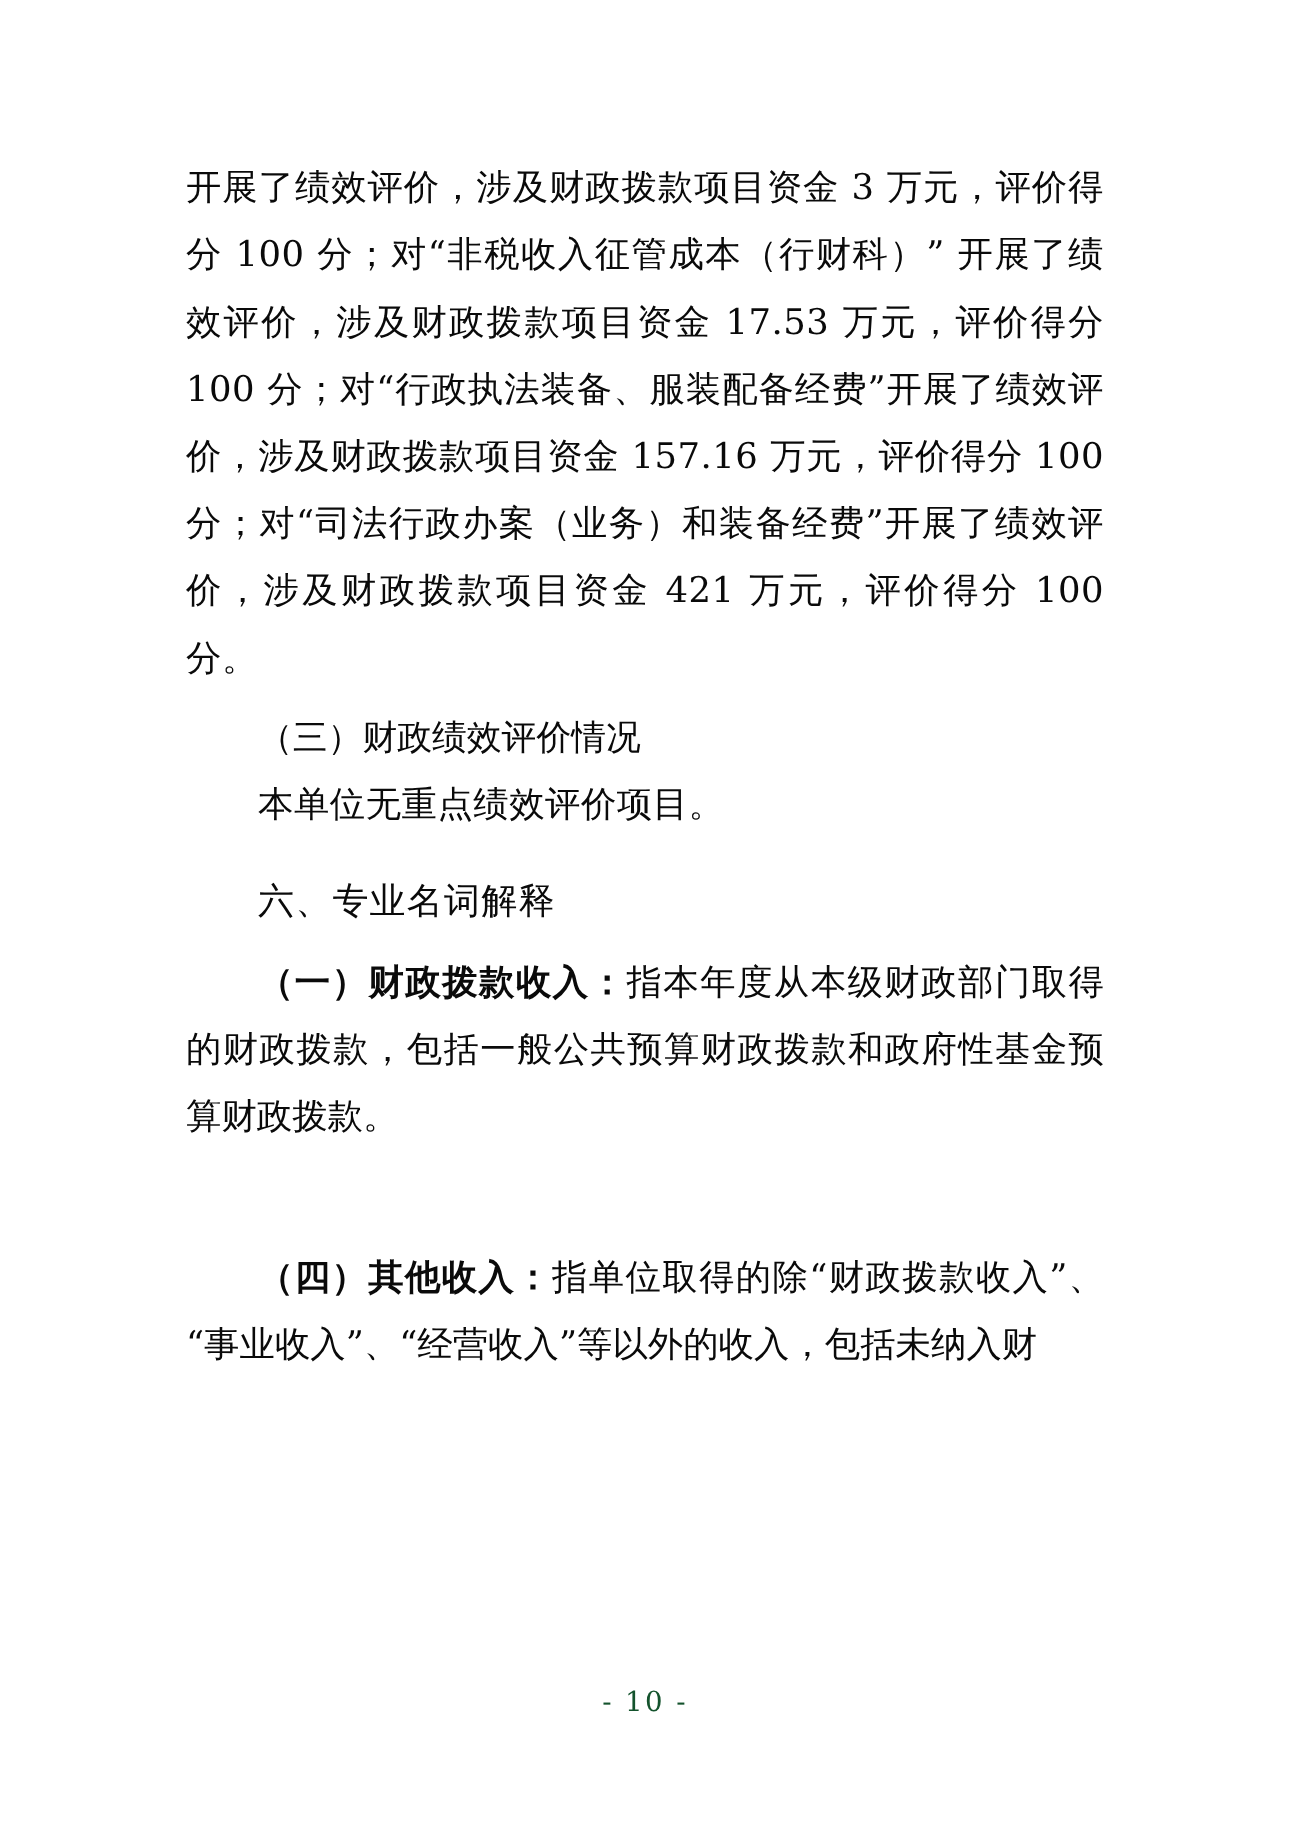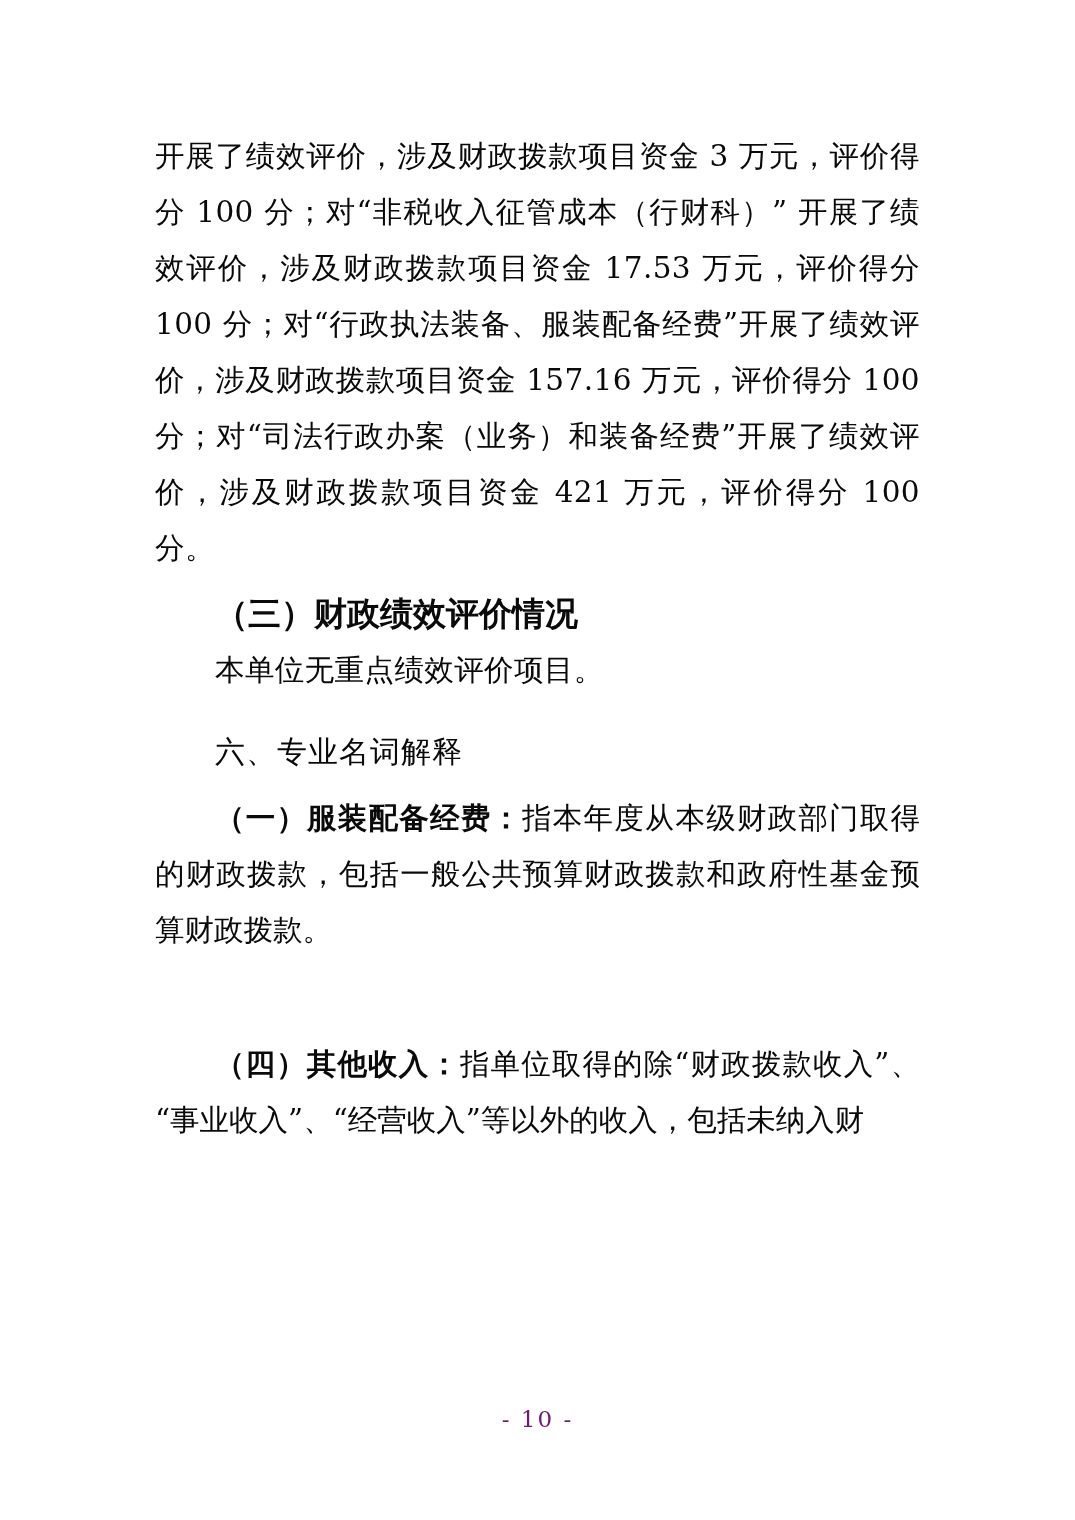--- a/index.html
+++ b/index.html
@@ -37,23 +37,23 @@
   .heading-main {
     font-size: 30px;
     line-height: 56px;
     font-weight: normal;
     letter-spacing: 1px;
     margin: 0;
     text-indent: 60px;
     font-family: "DejaVu Serif", "Liberation Serif", serif;
   }
   .heading-sub {
-    font-size: 33px;
+    font-size: 29px;
     line-height: 56px;
-    font-weight: bold;
+    font-weight: normal;
     margin: 0;
     text-indent: 60px;
   }
   .term-para {
     font-size: 29.5px;
     line-height: 56px;
     text-align: justify;
     text-justify: inter-ideograph;
     margin: 0;
     text-indent: 60px;
@@ -64,21 +64,21 @@
   .gap-small { height: 10px; }
   .gap-med { height: 26px; }
   .footer {
     position: absolute;
     left: 0;
     right: 0;
     bottom: 88px;
     text-align: center;
     font-size: 23px;
     letter-spacing: 2px;
-    color: #701a75;
+    color: #14532d;
     font-family: "DejaVu Serif", "Liberation Serif", serif;
   }
 </style>
 </head>
 <body>
 
 <div class="page">
 
   <p class="body-text">开展了绩效评价，涉及财政拨款项目资金 3 万元，评价得分 100 分；对“非税收入征管成本（行财科）” 开展了绩效评价，涉及财政拨款项目资金 17.53 万元，评价得分 100 分；对“行政执法装备、服装配备经费”开展了绩效评价，涉及财政拨款项目资金 157.16 万元，评价得分 100 分；对“司法行政办案（业务）和装备经费”开展了绩效评价，涉及财政拨款项目资金 421 万元，评价得分 100 分。</p>
 
@@ -88,21 +88,21 @@
 
   <p class="body-text indent">本单位无重点绩效评价项目。</p>
 
   <div class="gap-med"></div>
 
   <h2 class="heading-main">六、专业名词解释</h2>
 
   <div class="gap-small"></div>
 
   <p class="term-para">
-    <span class="term-label">（一）服装配备经费：</span><span>指本年度从本级财政部门取得的财政拨款，包括一般公共预算财政拨款和政府性基金预算财政拨款。</span>
+    <span class="term-label">（一）财政拨款收入：</span><span>指本年度从本级财政部门取得的财政拨款，包括一般公共预算财政拨款和政府性基金预算财政拨款。</span>
   </p>
 
   <div class="gap-med"></div>
 
 
   <div class="gap-med"></div>
 
 
   <div class="gap-med"></div>
 

